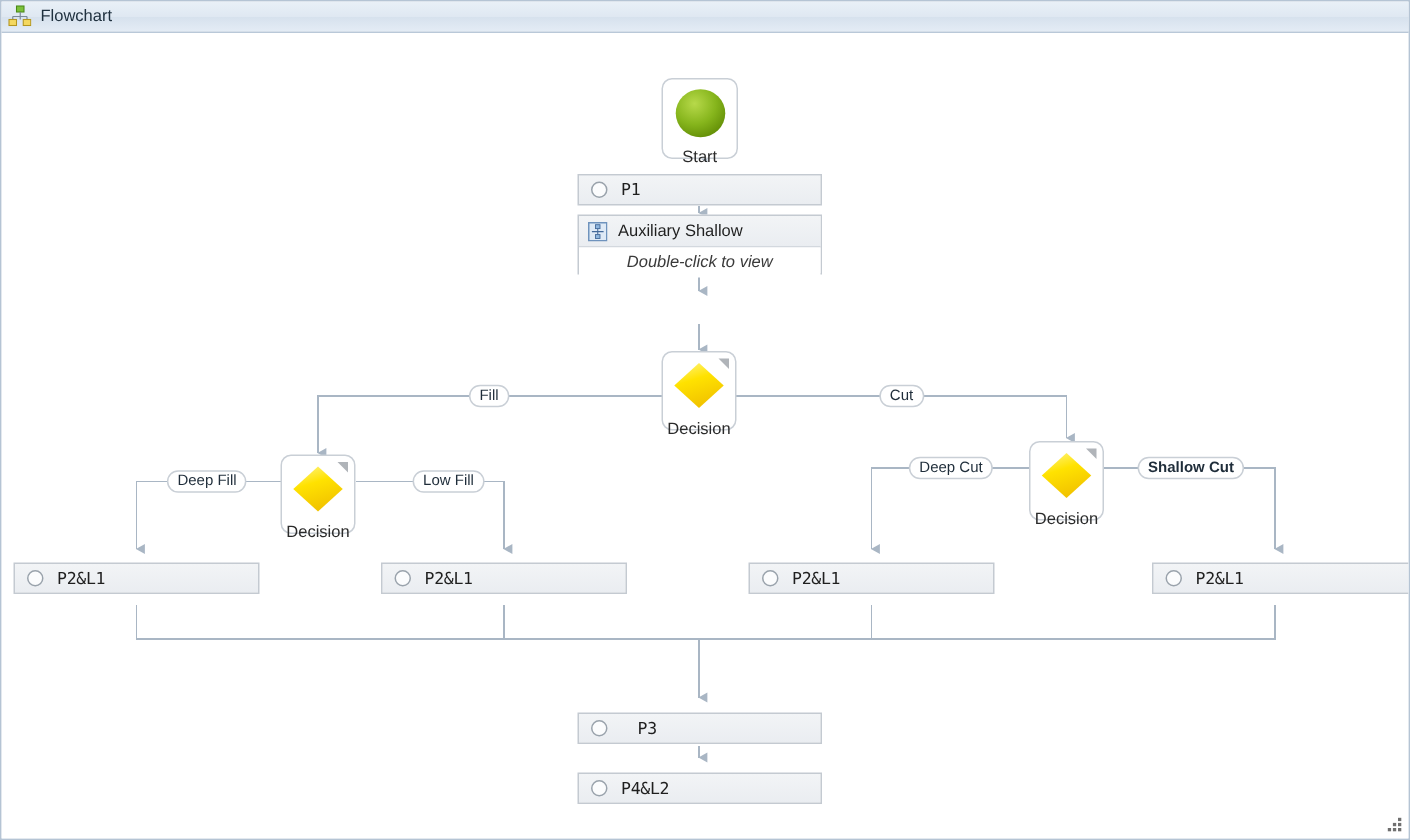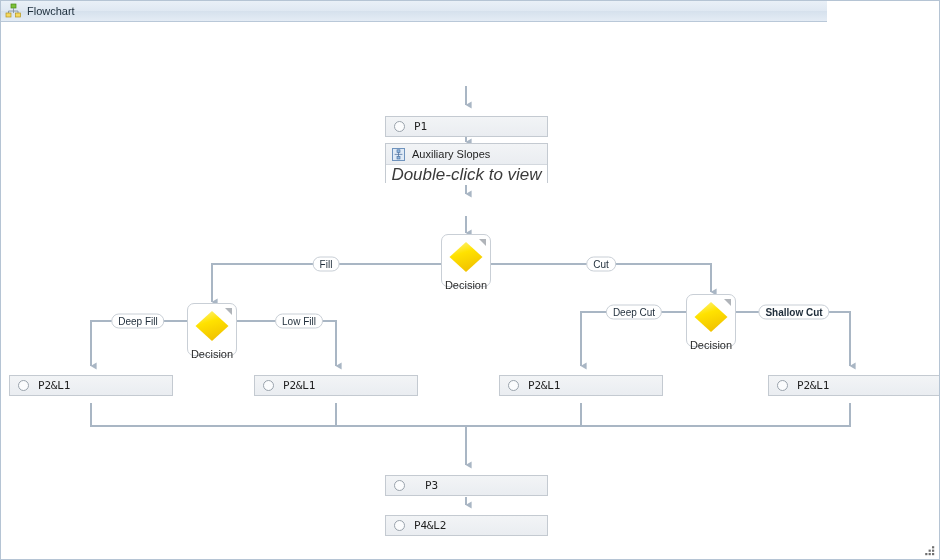--- a/index.html
+++ b/index.html
@@ -17,21 +17,21 @@
     background: #ffffff;
     border: 1px solid #b5c4d4;
     box-sizing: border-box;
     overflow: hidden;
   }
 
   
   #titlebar {
     position: absolute;
     left: 0; top: 0;
-    width: 826px;
+    width: 940px;
     height: 21px;
     background: linear-gradient(to bottom, #e9f0f7 0%, #dfe8f2 50%, #d6e1ed 51%, #e4ecf5 100%);
     border-bottom: 1px solid #b9c8d8;
     box-sizing: border-box;
     display: flex;
     align-items: center;
     padding-left: 4px;
   }
   #titlebar .tb-title {
     font-size: 11px;
@@ -138,21 +138,21 @@
     white-space: nowrap;
   }
   .subchart .sc-body {
     height: 20px;
     display: flex;
     align-items: center;
     justify-content: center;
     background: #ffffff;
   }
   .subchart .sc-hint {
-    font-size: 17px;
+    font-size: 11px;
     font-style: italic;
     color: #3a3a3a;
   }
   .sub-icon { width: 13px; height: 13px; display: block; }
 
   
   .edge-label {
     position: absolute;
     height: 15px;
     box-sizing: border-box;
@@ -225,37 +225,52 @@
 
         <path d="M90,381 L90,404 L849,404 L849,381"></path>
         <path d="M335,381 L335,404"></path>
         <path d="M580,381 L580,404"></path>
         <path d="M465,404 L465,443" marker-end="url(#ahead)"></path>
 
         <path d="M465,475 L465,483" marker-end="url(#ahead)"></path>
       </g>
     </svg>
 
+    <div class="shape-node" style="left:440px; top:30px; width:51px; height:54px;">
+      <span class="glyph">
+        <svg width="36" height="33" viewBox="0 0 36 33">
+          <defs>
+            <radialGradient id="gsphere" cx="38%" cy="30%" r="78%">
+              <stop offset="0%" stop-color="#b7d94a"></stop>
+              <stop offset="55%" stop-color="#86b51c"></stop>
+              <stop offset="100%" stop-color="#5f8a04"></stop>
+            </radialGradient>
+          </defs>
+          <ellipse cx="18" cy="16.5" rx="16.5" ry="16" fill="url(#gsphere)"></ellipse>
+        </svg>
+      </span>
+      <span class="node-label">Start</span>
+    </div>
 
     <div class="step-bar" style="left:384px; top:94px; width:163px;">
       <span class="radio-icon"></span>
       <span class="step-label">P1</span>
     </div>
 
     <div class="subchart" style="left:384px; top:121px; width:163px; height:40px;">
       <div class="sc-head">
         <span>
           <svg class="sub-icon" viewBox="0 0 13 13">
             <rect x="0.5" y="0.5" width="12" height="12" fill="#dfeaf6" stroke="#6f93bd" stroke-width="1"></rect>
             <rect x="5" y="1.8" width="3" height="2.6" fill="#8fb6dd" stroke="#43699a" stroke-width="0.6"></rect>
             <rect x="5" y="8.4" width="3" height="2.6" fill="#8fb6dd" stroke="#43699a" stroke-width="0.6"></rect>
             <path d="M6.5,4.4 L6.5,8.4 M2.6,6.4 L10.4,6.4" stroke="#43699a" stroke-width="0.7"></path>
           </svg>
         </span>
-        <span class="sc-title">Auxiliary Slopes</span>
+        <span class="sc-title">Auxiliary Shallow</span>
       </div>
       <div class="sc-body">
         <span class="sc-hint">Double-click to view</span>
       </div>
     </div>
 
 
     <div class="shape-node" style="left:440px; top:212px; width:50px; height:53px;">
       <span class="corner-mark"></span>
       <span class="glyph">

